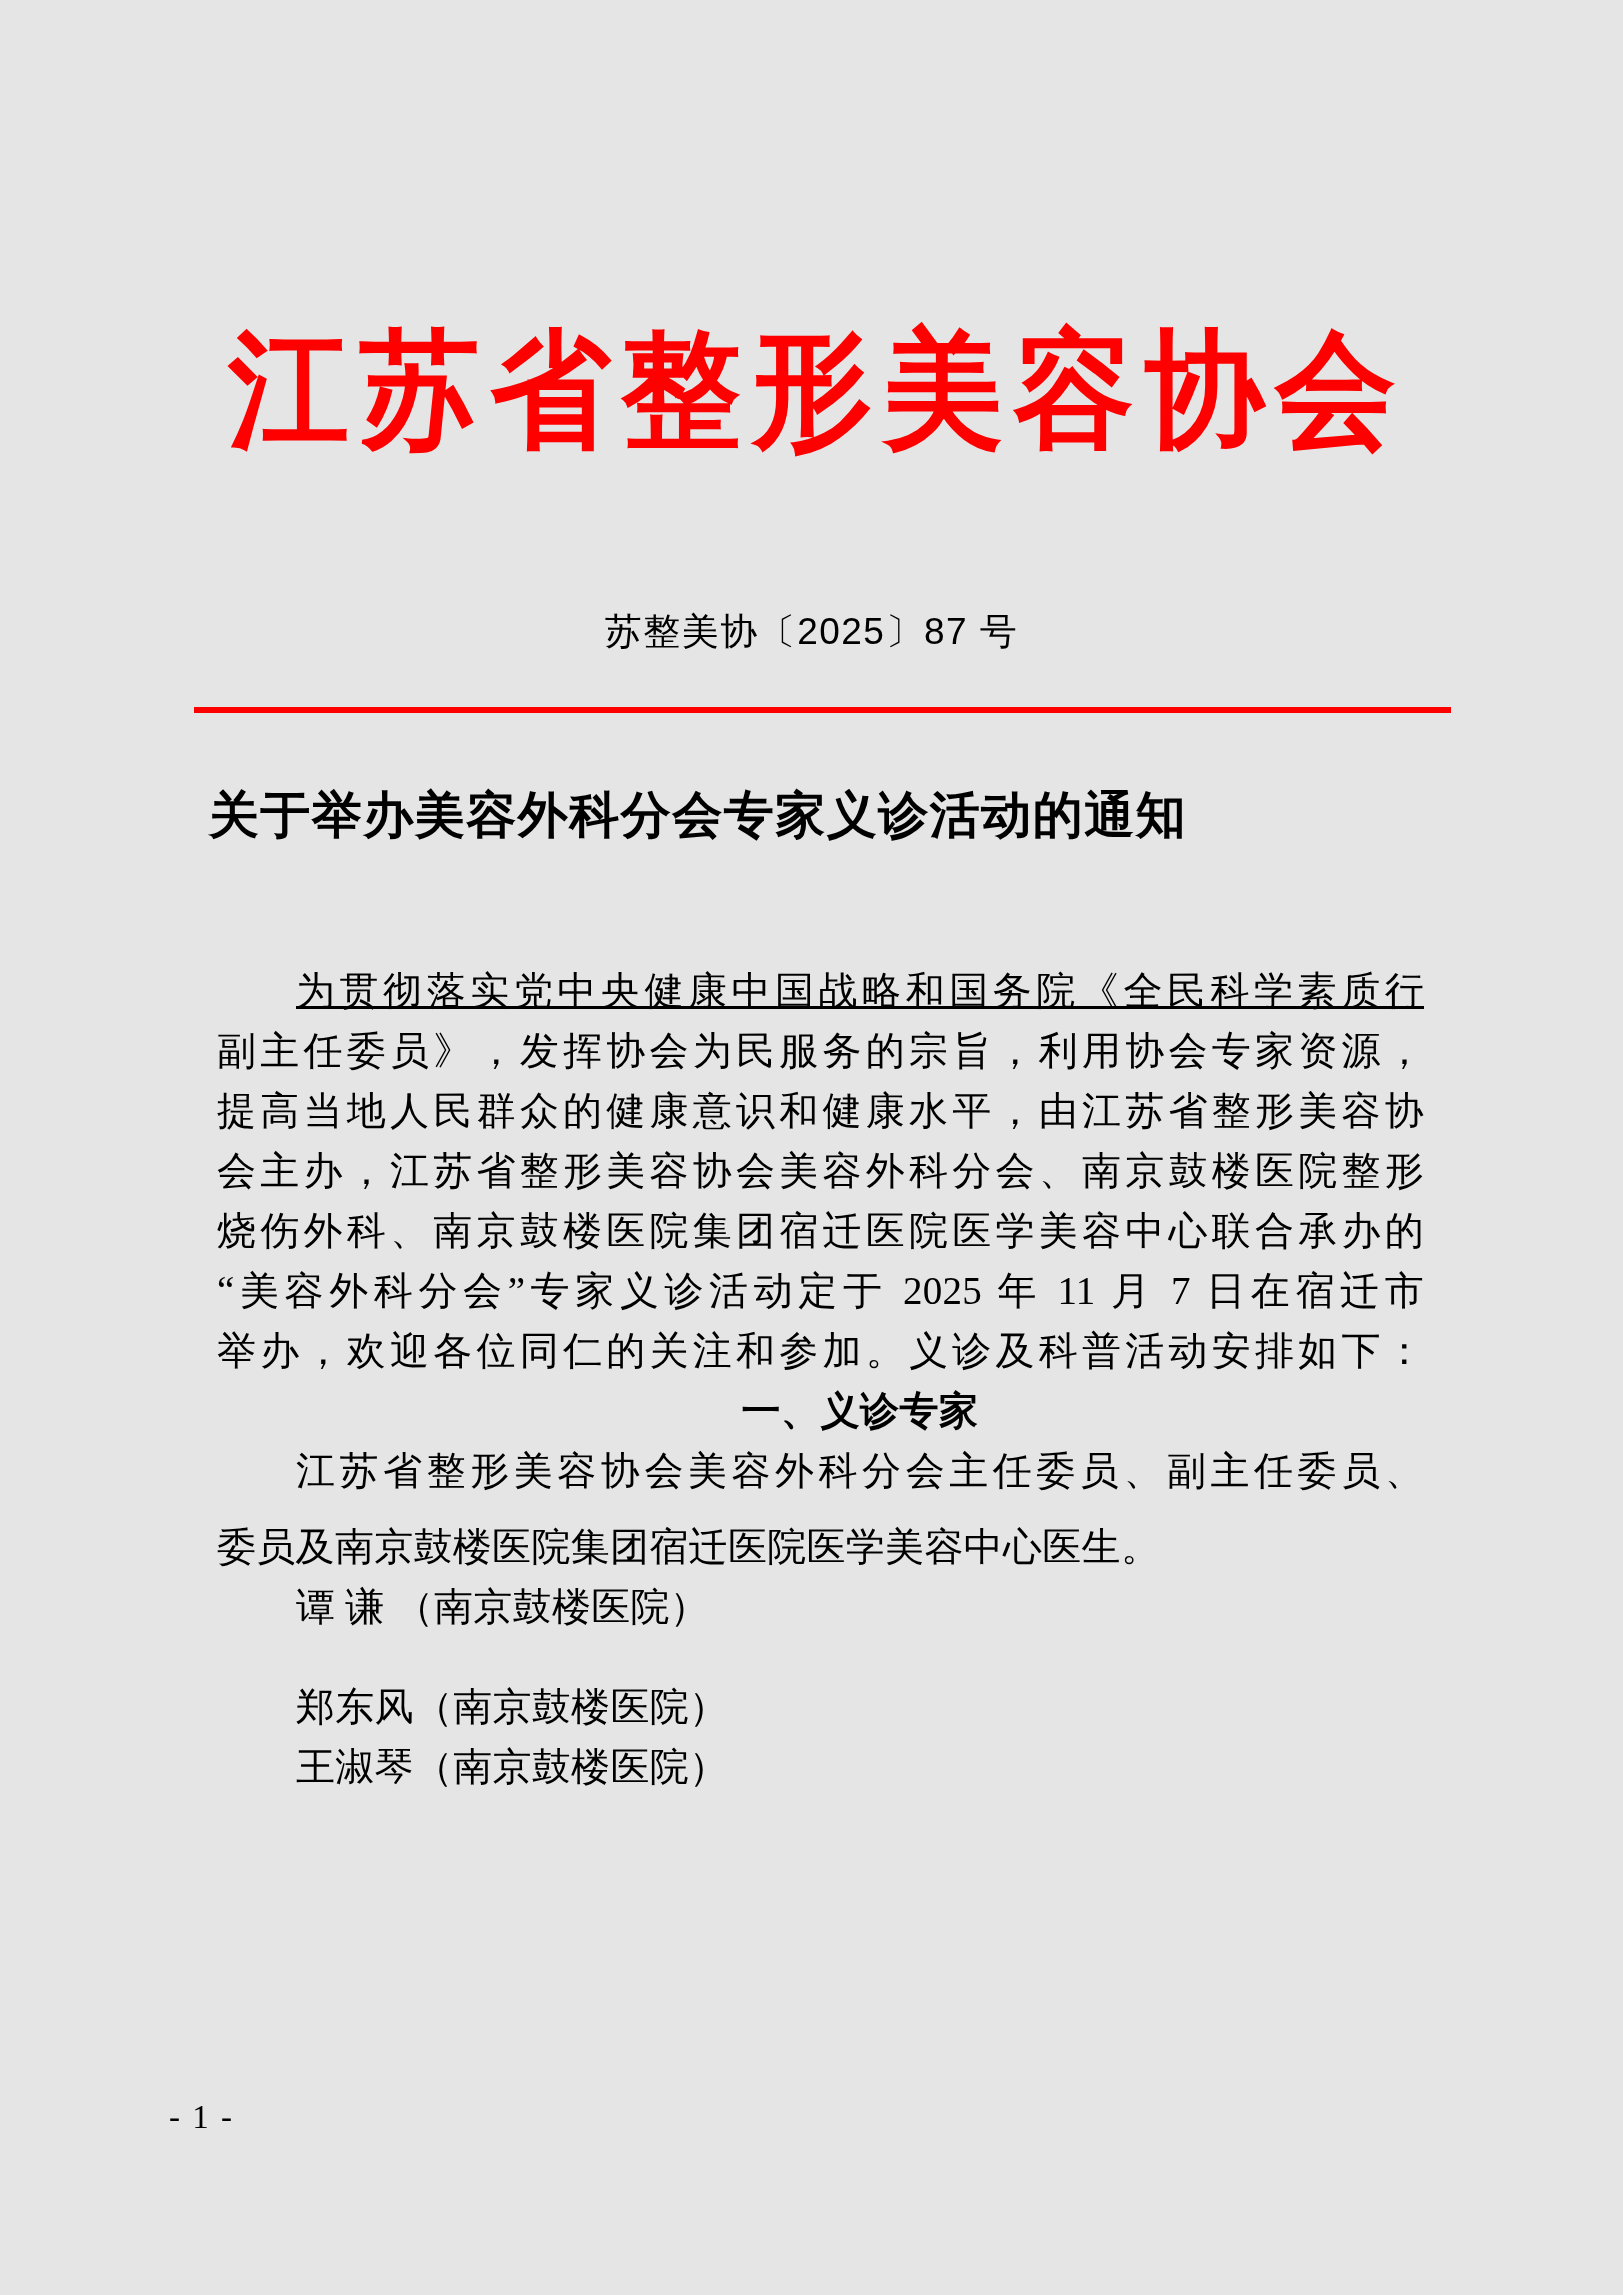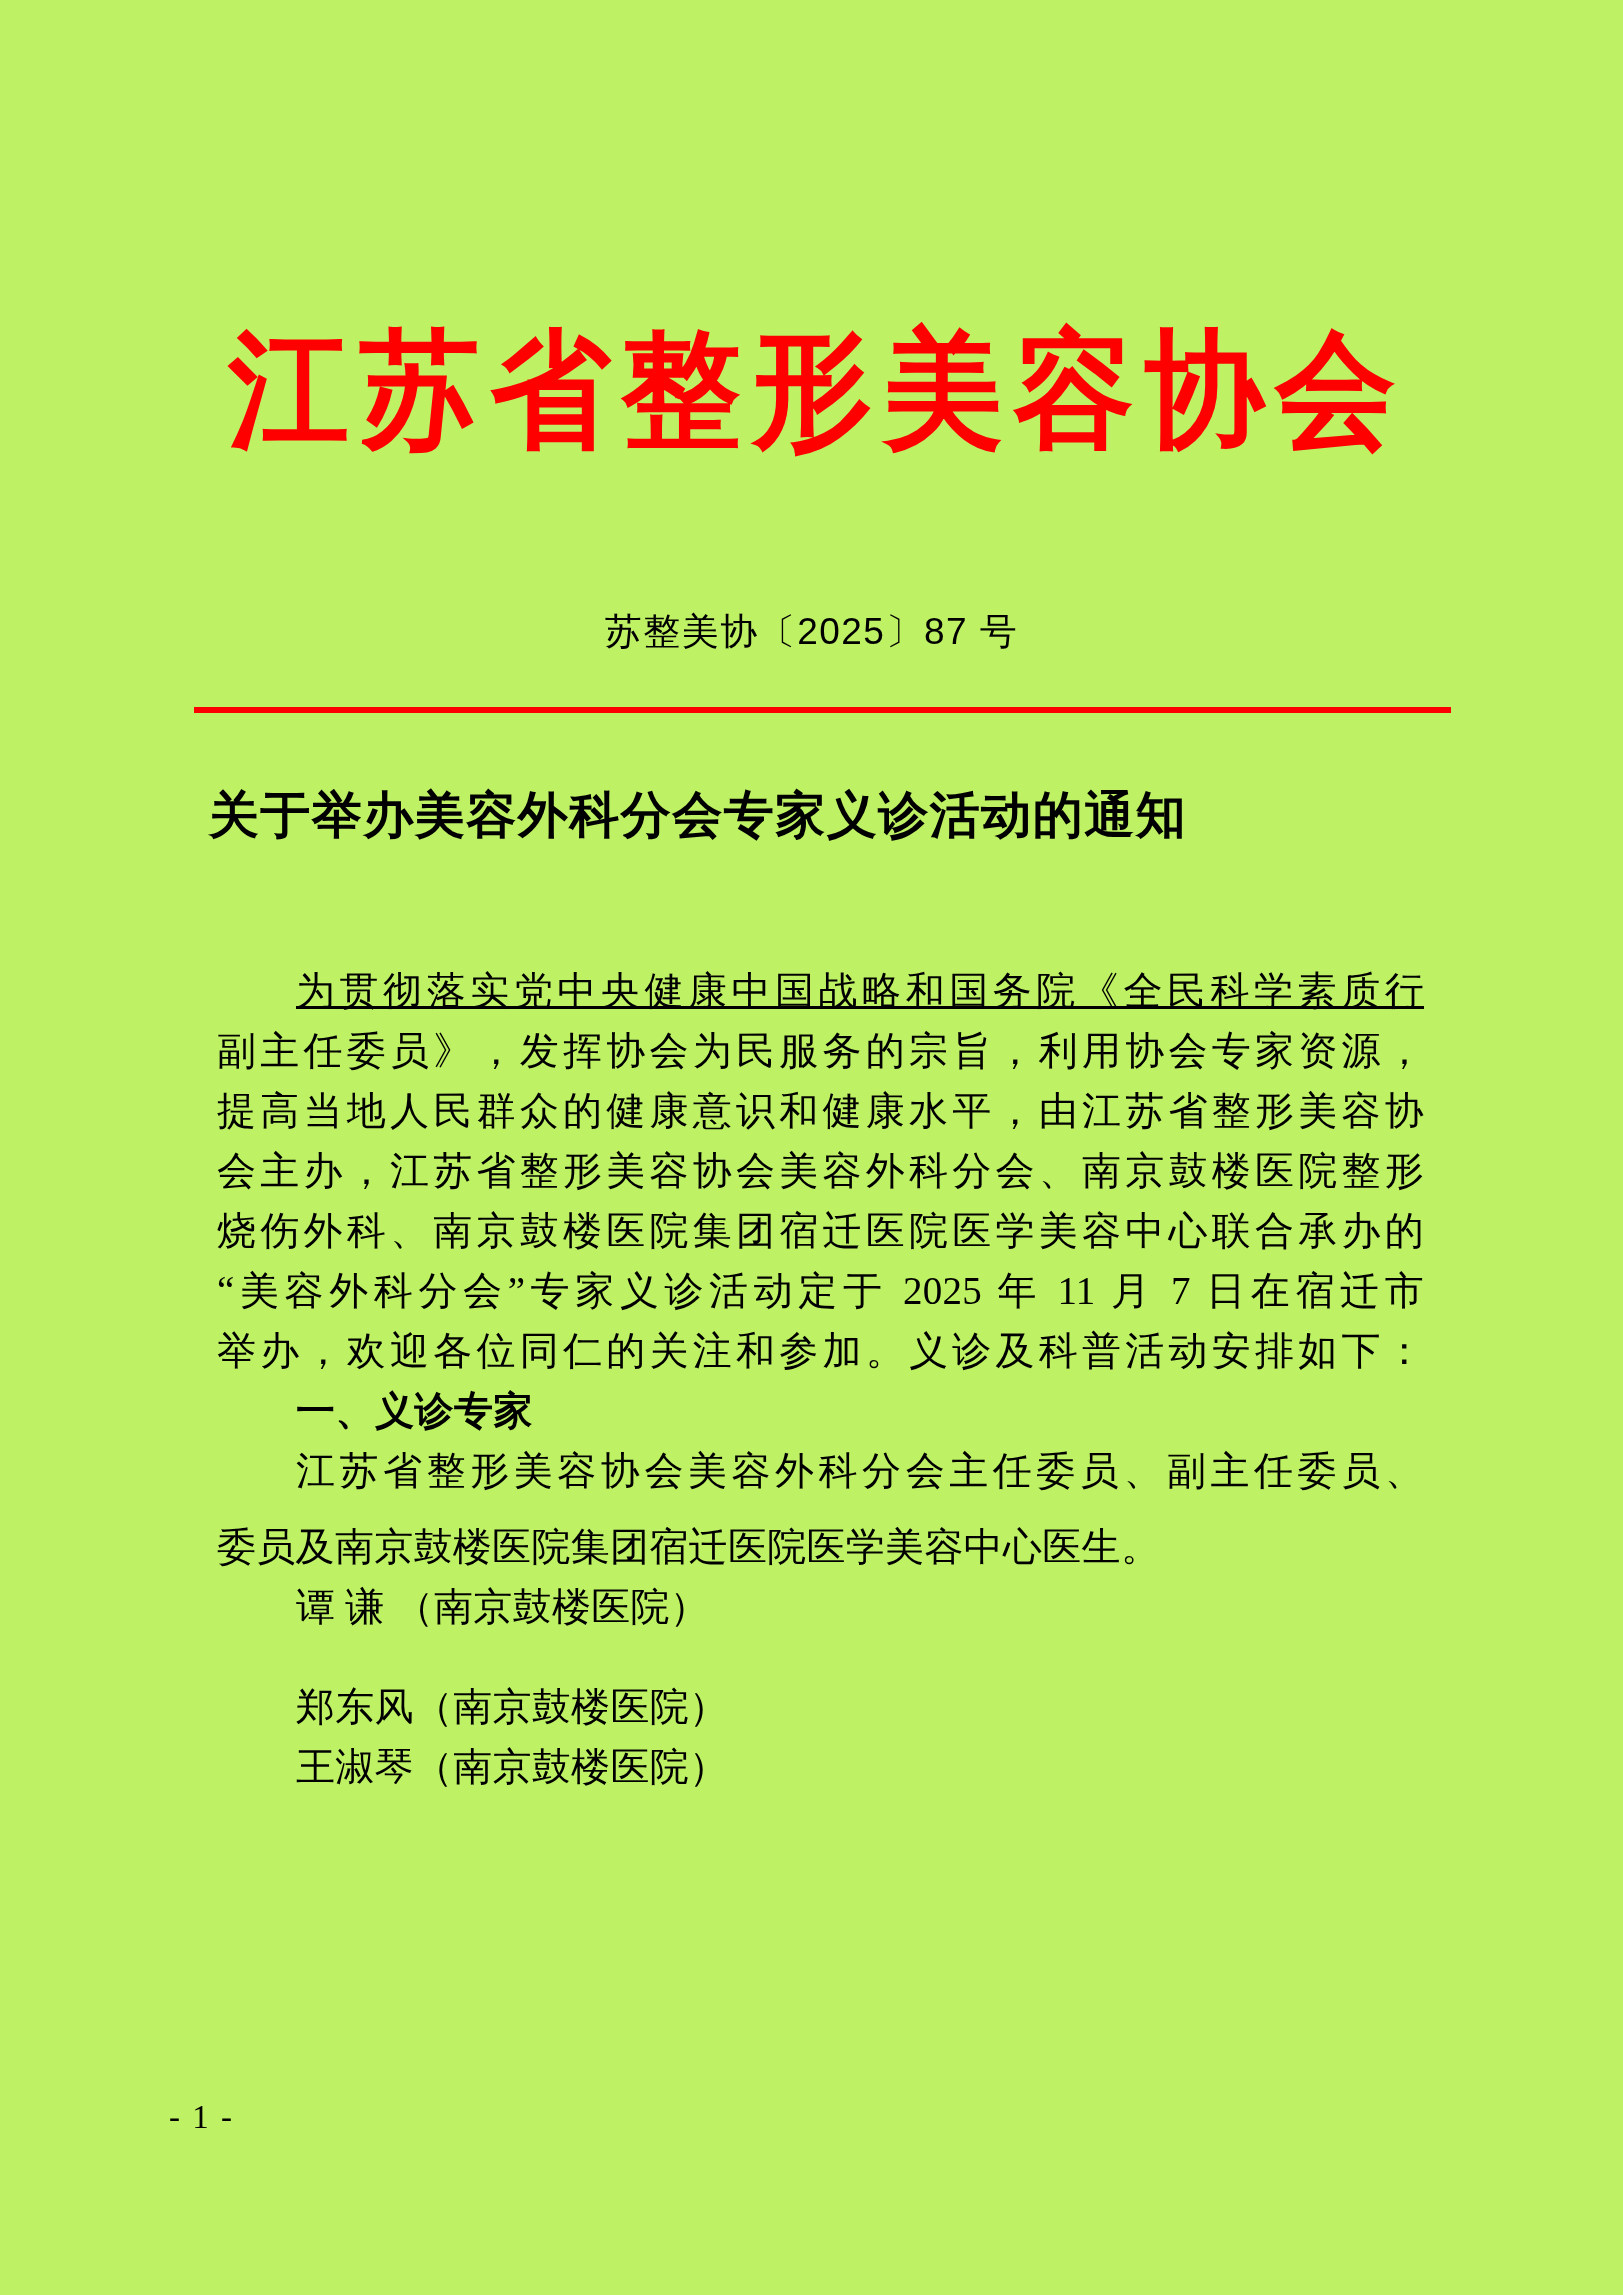--- a/index.html
+++ b/index.html
@@ -8,21 +8,21 @@
     background: #ffffff;
   }
   body {
     font-family: "Liberation Serif", "DejaVu Serif", serif;
     -webkit-font-smoothing: antialiased;
   }
   #page {
     position: relative;
     width: 1623px;
     height: 2295px;
-    background: #bef264;
+    background: #e5e5e5;
     overflow: hidden;
   }
 
   
   .letterhead-zone {
     position: absolute;
     left: 0;
     top: 327px;
     width: 1623px;
     text-align: center;
@@ -113,20 +113,21 @@
   }
   .para-line.last {
     text-align: center;
     text-align-last: left;
     white-space: pre;
     margin-top: 16px;
   }
   .heading-line {
     font-weight: 700;
     letter-spacing: 0.5px;
+    text-align: center;
   }
   .name-line {
     letter-spacing: 0.3px;
   }
 
   
   .page-footer {
     position: absolute;
     left: 169px;
     top: 2101px;

